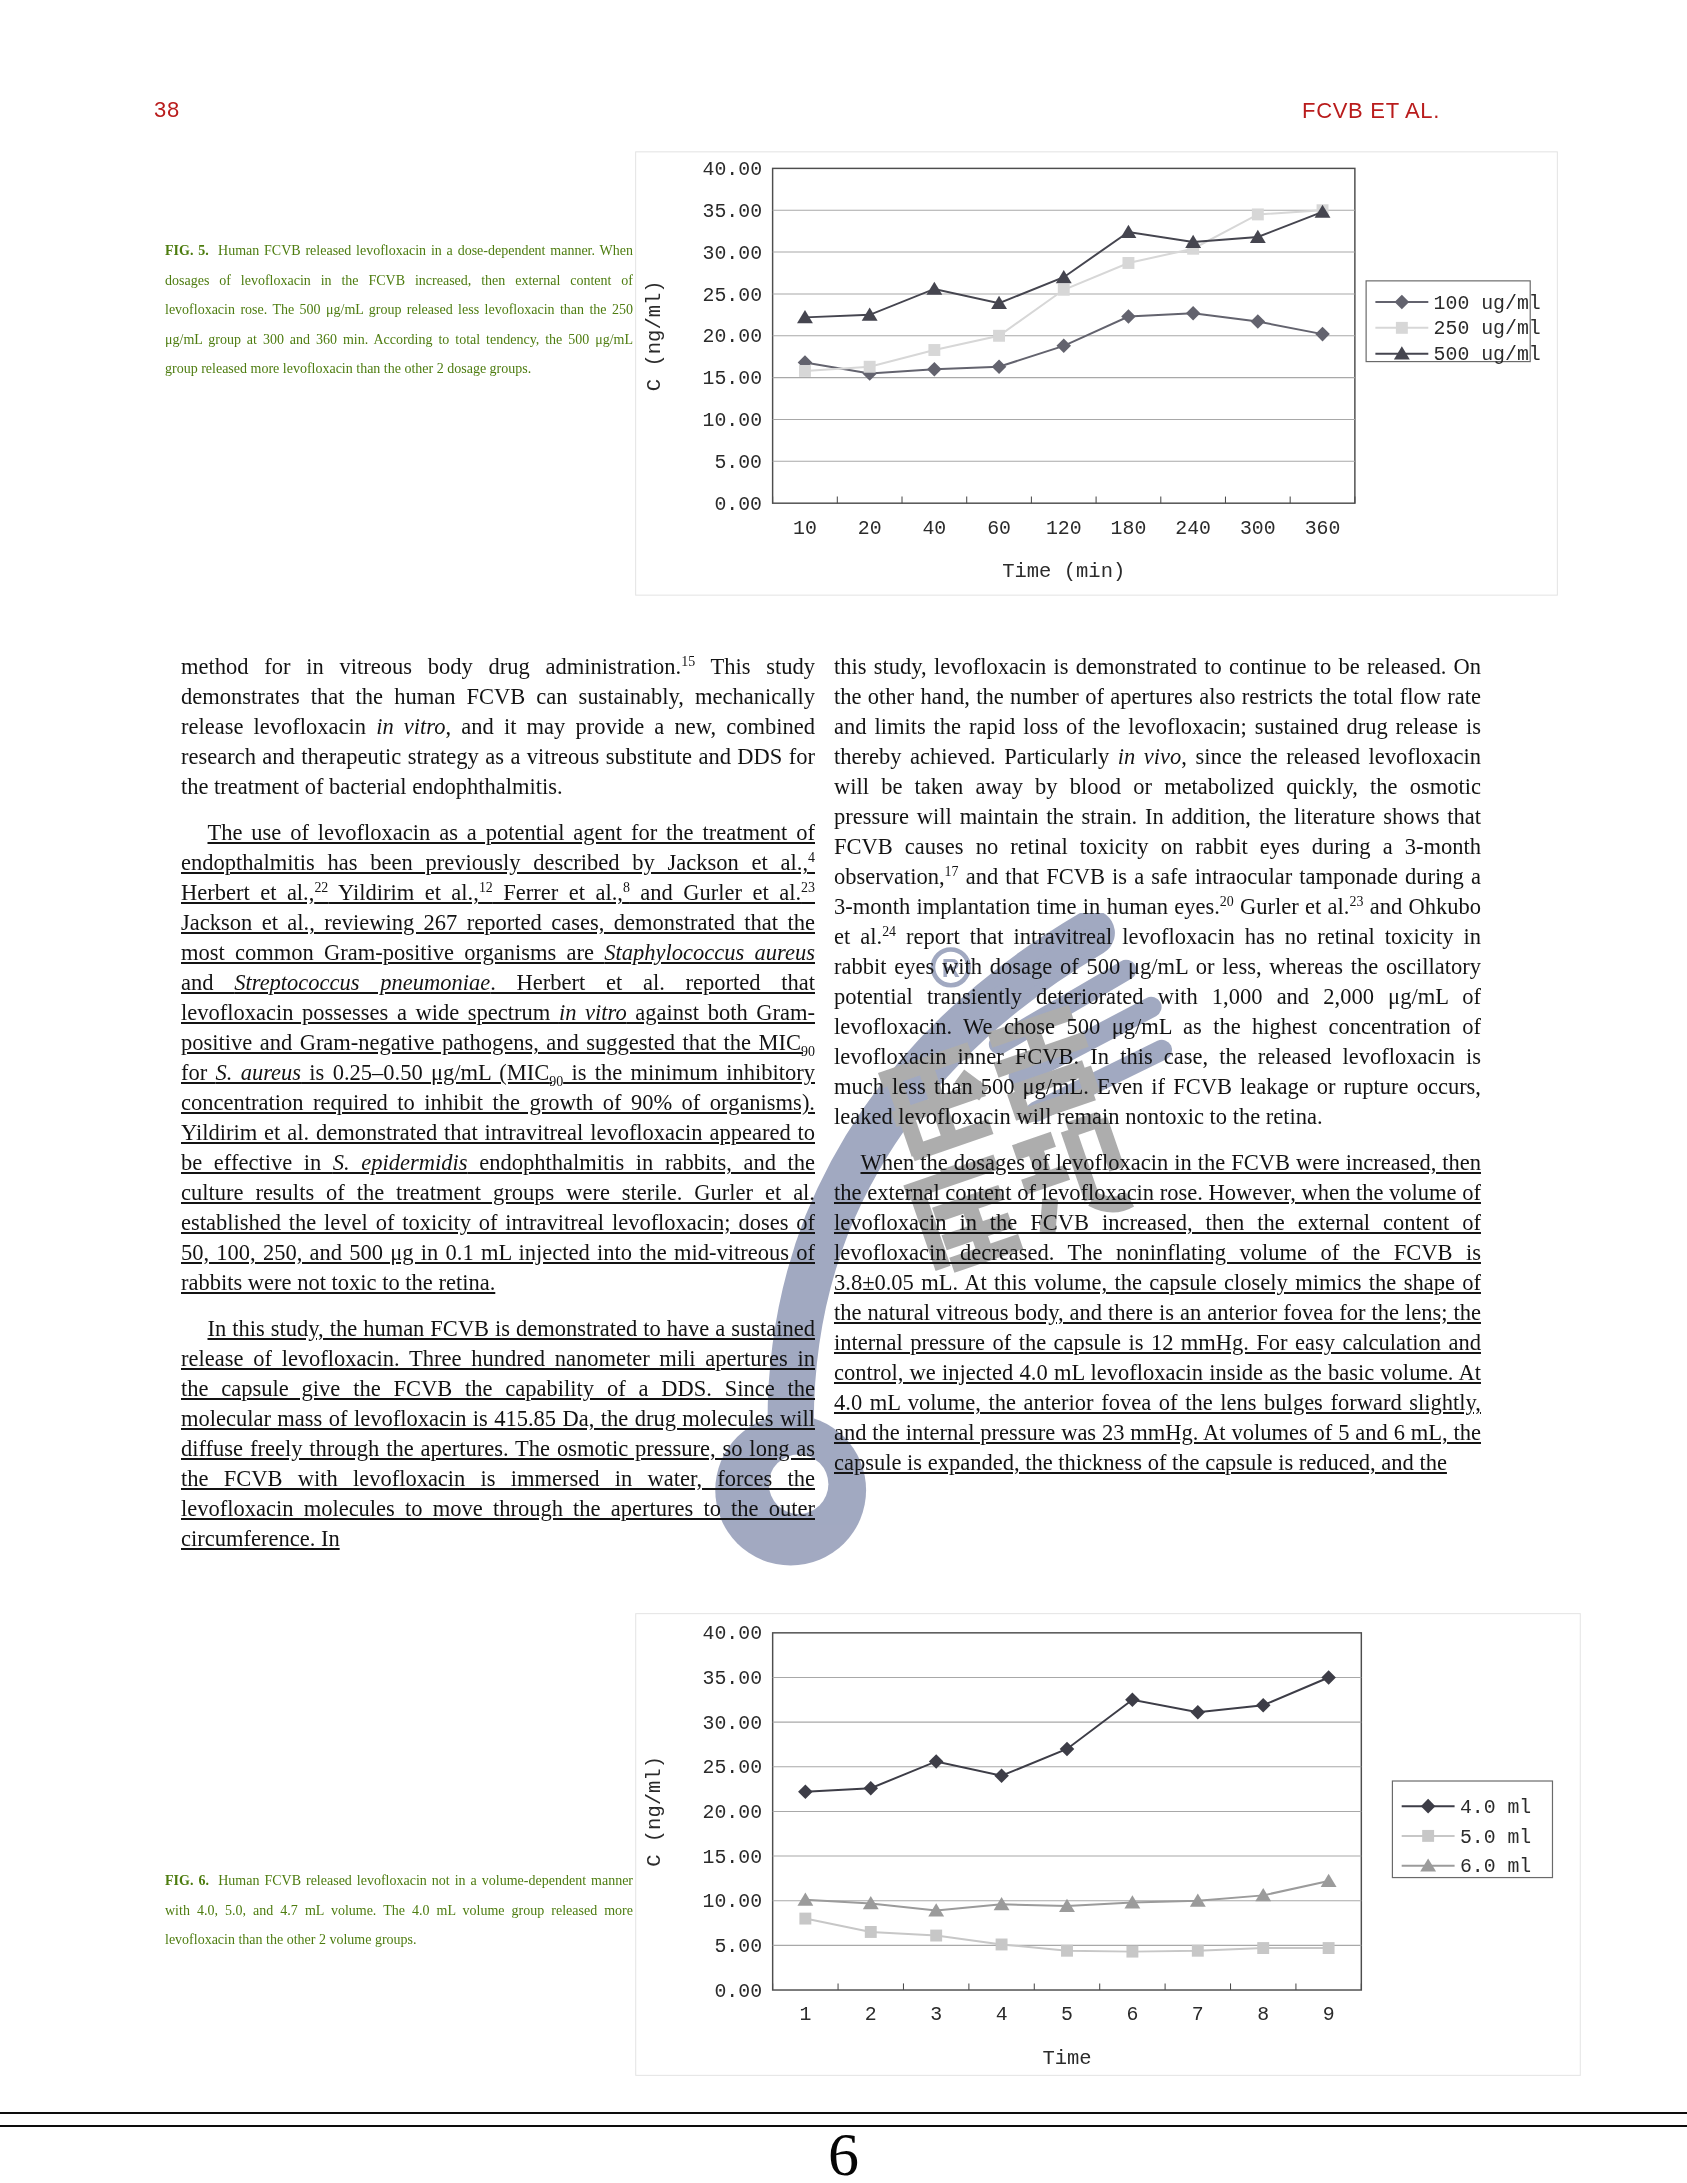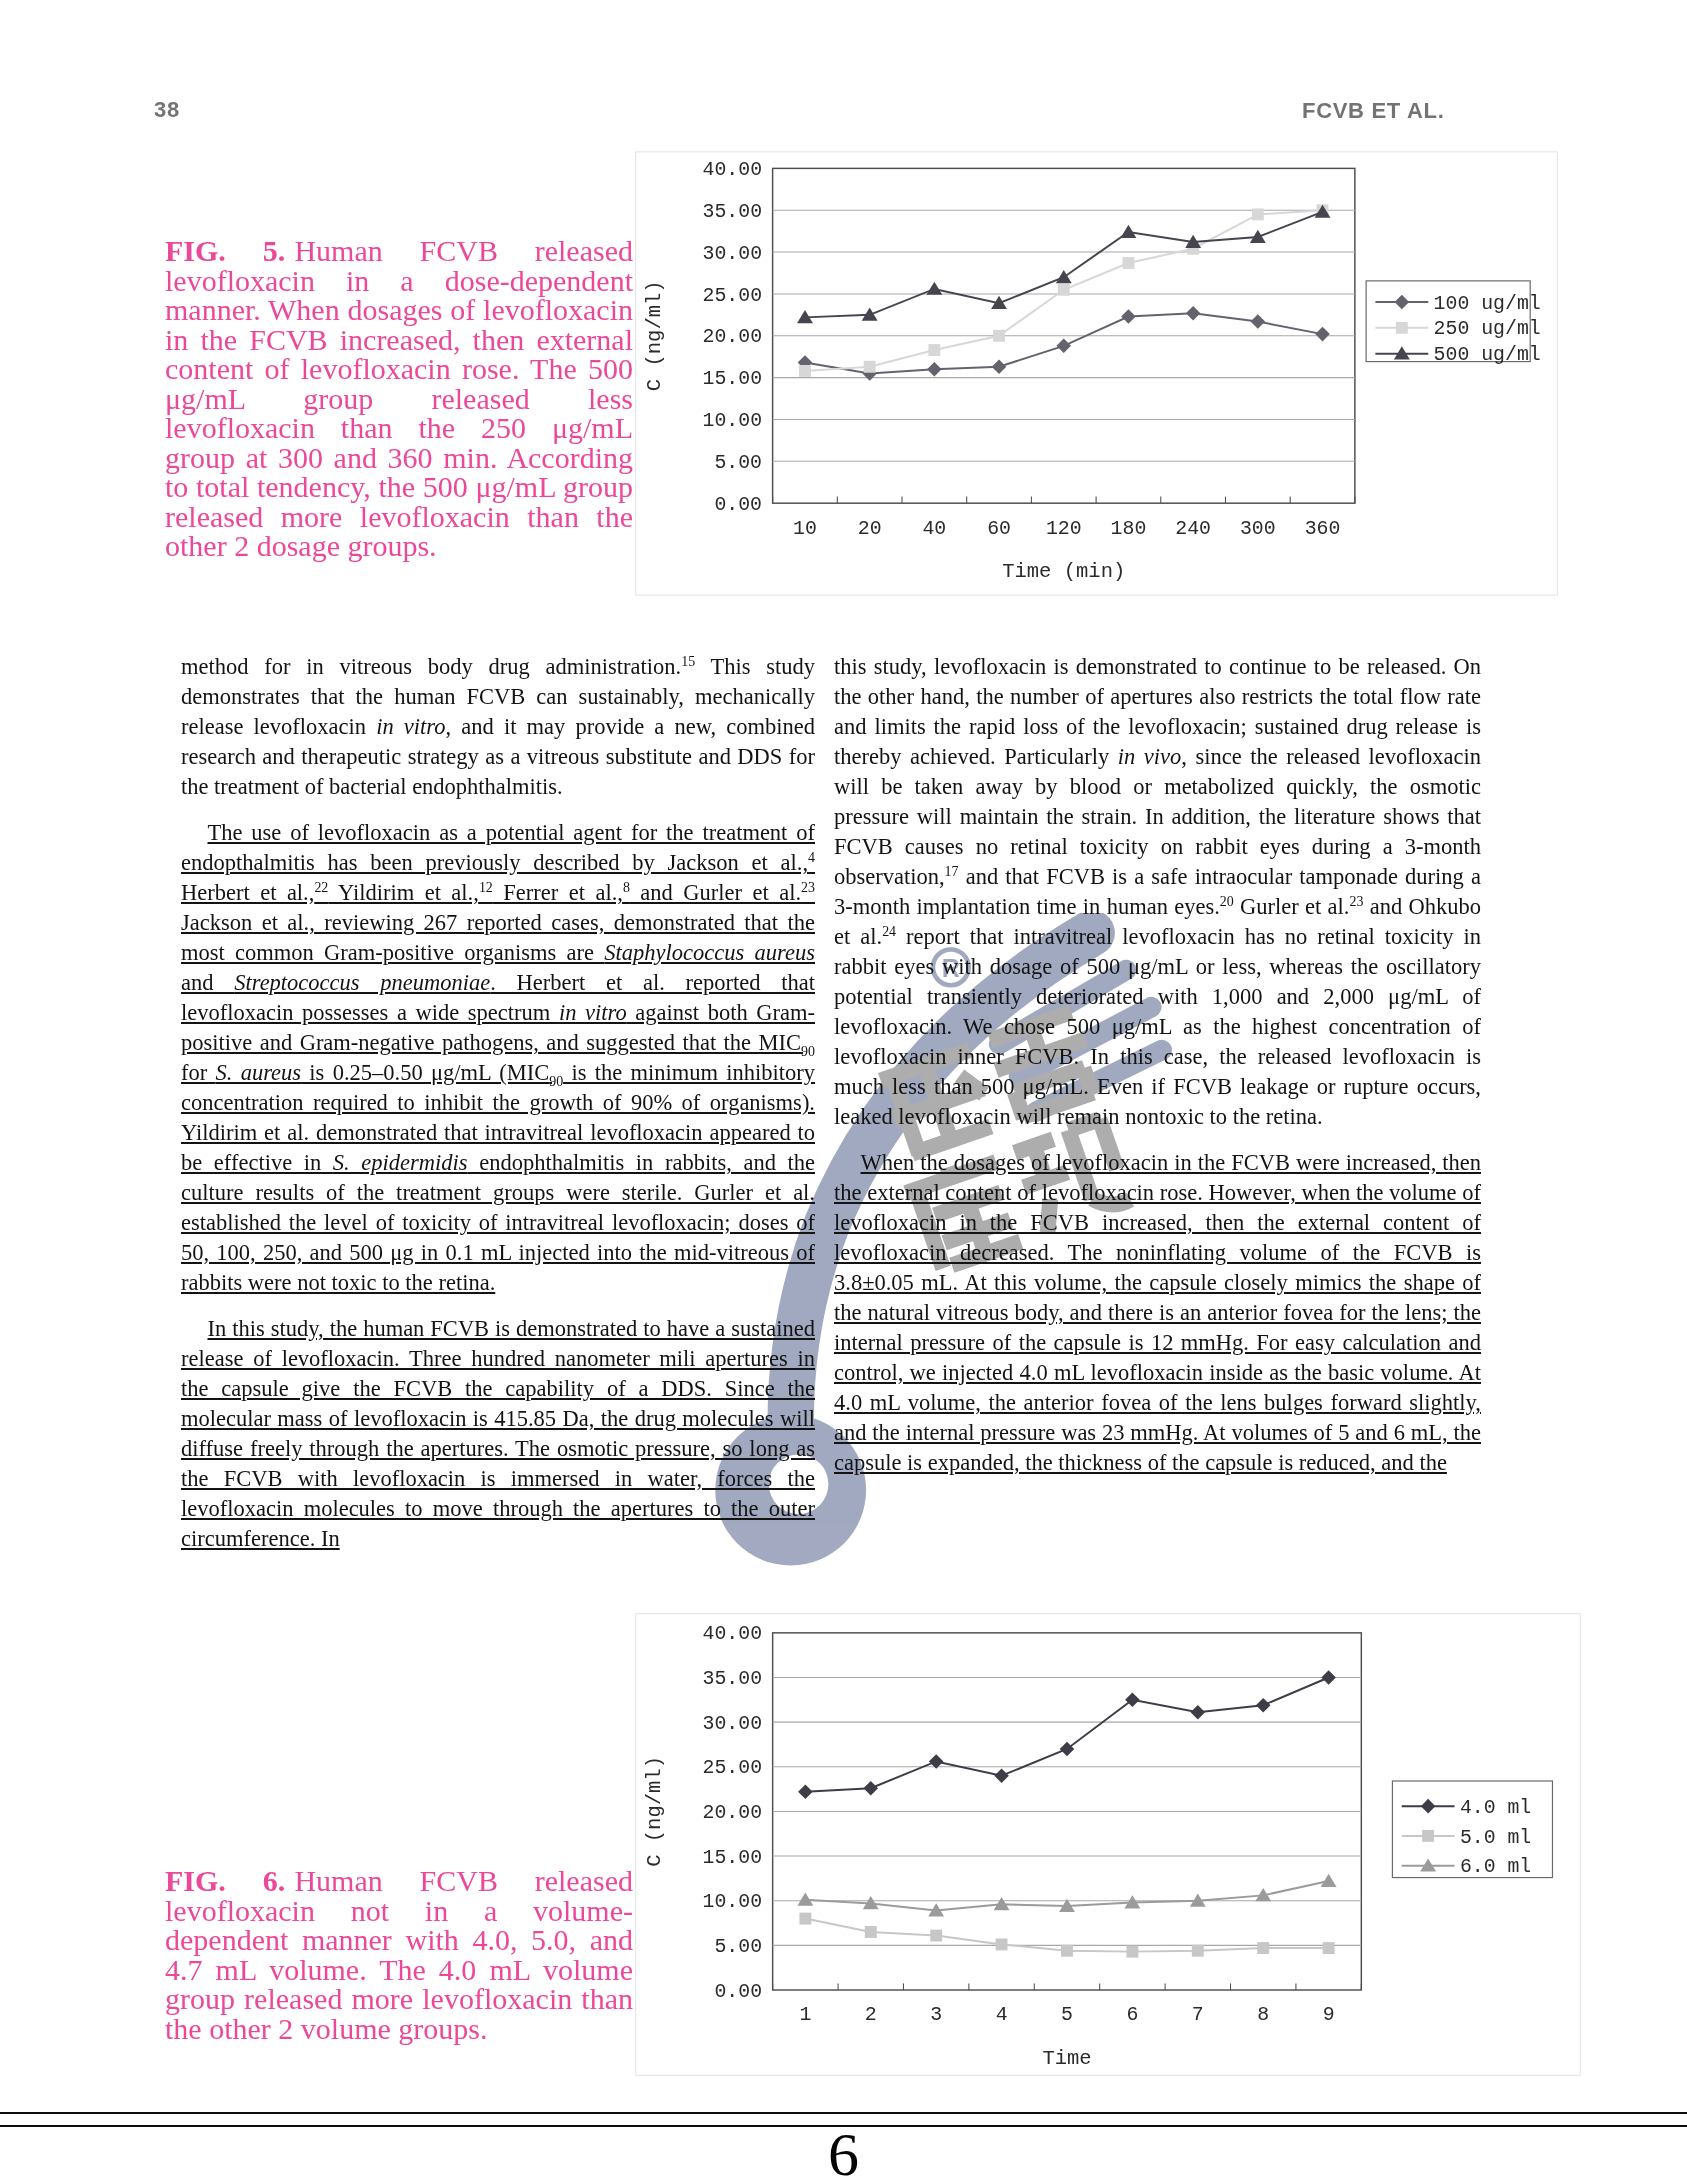--- a/index.html
+++ b/index.html
@@ -1,26 +1,26 @@
 <!DOCTYPE html>
 <html style="--wm-logo: #9aa2bc; --wm-text: #a7a7a7;font-size:10.6px"><head>
 <meta charset="utf-8">
 <style>
   html,body{margin:0;padding:0;}
   body{
     width:1687px;height:2183px;position:relative;background:#ffffff;
     font-family:"Liberation Serif", serif;color:#141414;overflow:hidden;
   }
-  .hdr{position:absolute;font-family:"Liberation Sans", sans-serif;font-weight:bold;
-       font-size:22px;color:#737373;letter-spacing:0.7px;}
+  .hdr{position:absolute;font-family:"Liberation Sans", sans-serif;font-weight:normal;
+       font-size:22px;color:#b91c1c;letter-spacing:0.7px;}
   #hdr-num{left:154px;top:97px;}
   #hdr-title{left:1302px;top:98px;}
 
   .caption{position:absolute;left:165px;width:468px;text-align:justify;
-           font-size:30px;line-height:29.5px;color:#ec4899;}
+           font-size:14px;line-height:29.5px;color:#4d7c0f;}
   #cap5{top:236px;}
   #cap6{top:1866px;}
   .cap-label{font-weight:bold;padding-right:9.3px;}
 
   .column{position:absolute;top:636px;font-size:22.5px;line-height:30px;color:#131313;}
   #col-left{left:165px;width:666px;}
   #col-right{left:818px;width:679px;}
   .para{margin:16px;text-align:justify;}
   .para.ind{text-indent:26.5px;text-decoration:underline;}
   .para i{font-style:italic;}

